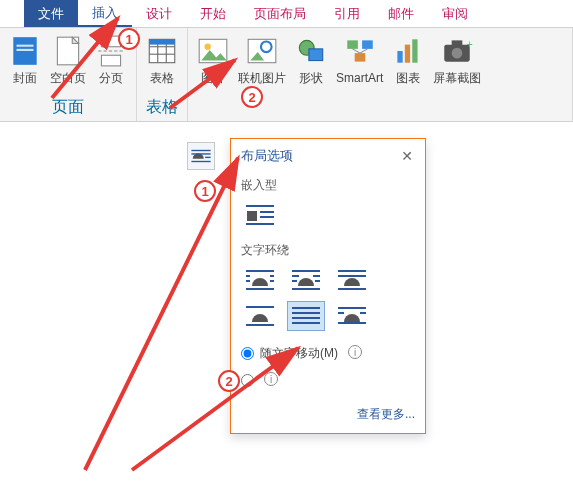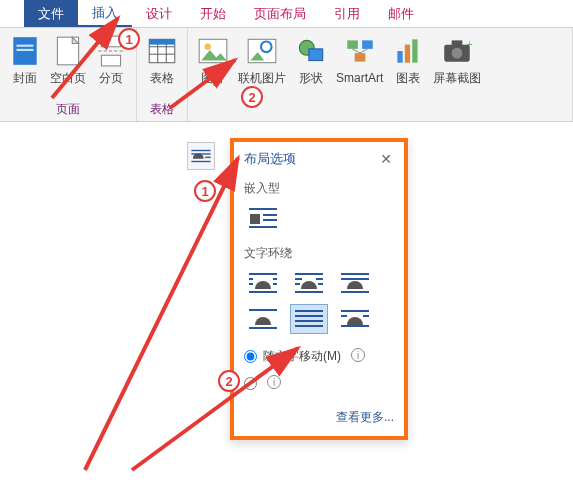--- a/index.html
+++ b/index.html
@@ -8,36 +8,36 @@
   
   .tabs { display: flex; height: 28px; border-bottom: 1px solid #d0d0d0; font-size: 13px; padding-left: 24px; }
   .tab { padding: 0 14px; display: flex; align-items: center; color: #be185d; cursor: pointer; }
   .tab.file { background: #2b579a; color: #fff; font-weight: 400; }
   .tab.active { color: #2b579a; border-bottom: 2px solid #2b579a; }
 
   
   .ribbon { display: flex; height: 94px; border-bottom: 1px solid #d0d0d0; background: #f4f4f4; }
   .group { display: flex; flex-direction: column; padding: 2px 4px 0; border-right: 1px solid #d9d9d9; }
   .group-items { display: flex; flex: 1; align-items: flex-start; }
-  .group-label { text-align: center; font-size: 12px; color: #701a75; padding: 2px 0 3px; }
+  .group-label { text-align: center; font-size: 16px; color: #0369a1; padding: 2px 0 3px; }
   .cmd { display: flex; flex-direction: column; align-items: center; padding: 2px 4px; font-size: 12px; color: #444; cursor: pointer; min-width: 40px; }
   .cmd .ic { width: 34px; height: 34px; margin: 2px 0 3px; display: flex; align-items: center; justify-content: center; }
   .cmd .lbl { line-height: 14px; white-space: nowrap; }
 
   
   .ic svg { width: 100%; height: 100%; }
 
   
   .bubble {
     position: absolute; left: 187px; top: 142px; width: 28px; height: 28px;
     border: 1px solid #c8c8c8; background: #f2f6fb; display:flex; align-items:center; justify-content:center;
   }
   .panel {
-    position: absolute; left: 230px; top: 138px; width: 178px;
-    border: 4px solid #f97316; background: #fff; box-shadow: 0 4px 10px rgba(0,0,0,.15);
+    position: absolute; left: 230px; top: 138px; width: 196px;
+    border: 1px solid #f97316; background: #fff; box-shadow: 0 4px 10px rgba(0,0,0,.15);
     padding: 8px 10px 10px;
   }
   .panel-header { display:flex; align-items:center; justify-content:space-between; margin-bottom:6px;}
   .panel-title { color: #2b579a; font-size: 13px; }
   .close { color:#666; font-size:14px; cursor:pointer; padding:0 2px;}
   .section-label { font-size: 12px; color: #555; margin: 12px 0 6px; }
   .opt-row { display:flex; gap:8px; }
   .opt { width:38px; height:30px; border:1px solid transparent; display:flex; align-items:center; justify-content:center; cursor:pointer;}
   .opt.selected { background:#cfe3f7; border-color:#7da9d8; }
   .opt svg { width: 32px; height: 24px; }
@@ -55,20 +55,21 @@
 <body>
 
 <div class="tabs">
   <div class="tab file">文件</div>
   <div class="tab active">插入</div>
   <div class="tab">设计</div>
   <div class="tab">开始</div>
   <div class="tab">页面布局</div>
   <div class="tab">引用</div>
   <div class="tab">邮件</div>
+  <div class="tab">审阅</div>
 </div>
 
 <div class="ribbon">
 
   <div class="group">
     <div class="group-items">
       <div class="cmd">
         <div class="ic">
           <svg viewBox="0 0 32 32">
               <rect x="5" y="3" width="22" height="26" fill="#2b7cd3"></rect>

